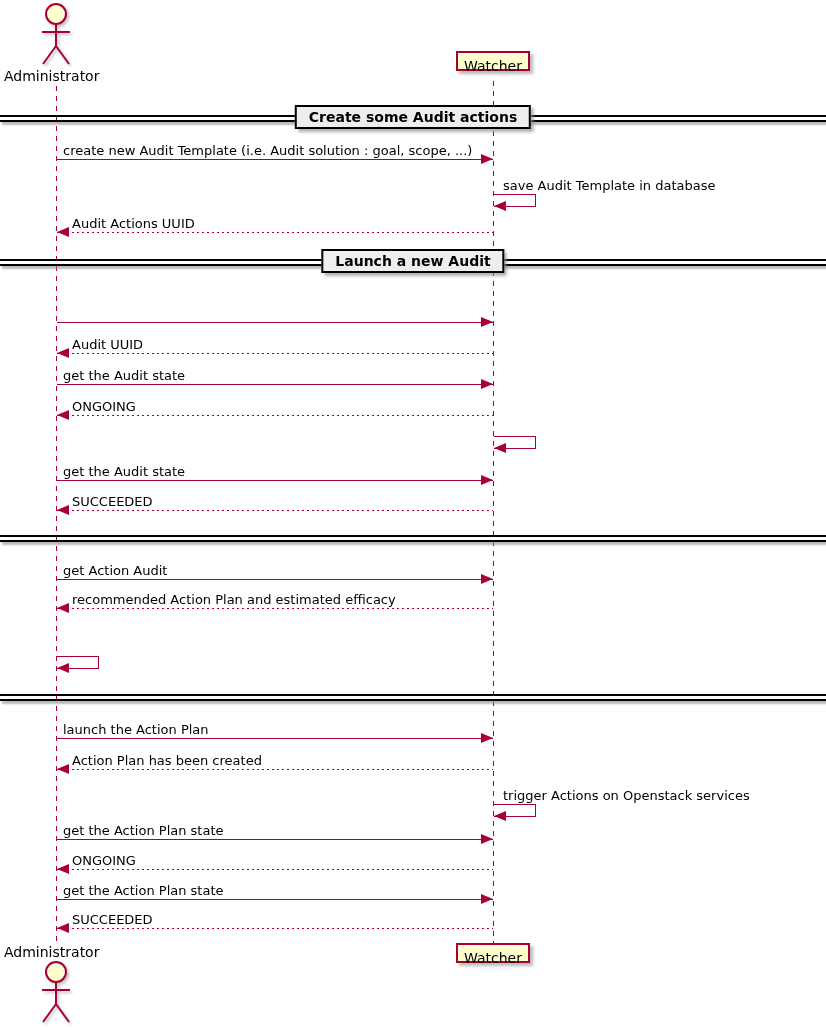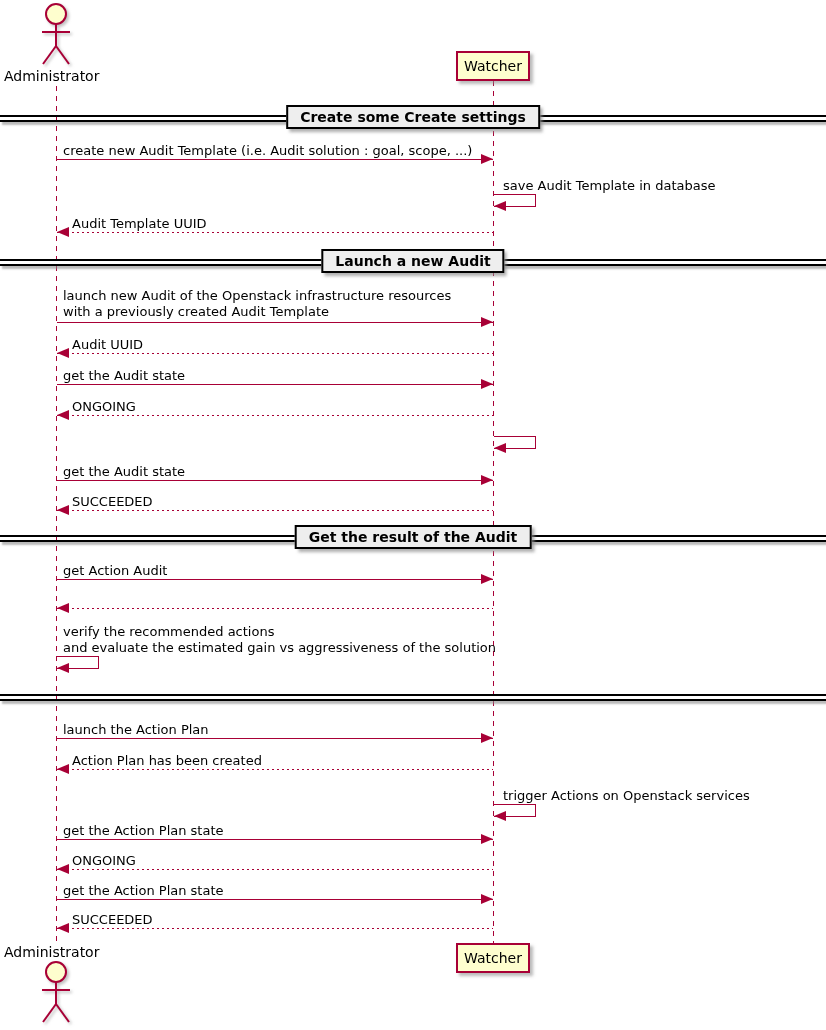--- a/index.html
+++ b/index.html
@@ -17,21 +17,21 @@
     font-family:"DejaVu Sans","Liberation Sans",sans-serif;
     font-size:13px;color:var(--text);overflow:hidden;
   }
   .lifeline{
     position:absolute;width:1px;
     background:repeating-linear-gradient(180deg,var(--accent) 0 5px,transparent 5px 10px);
   }
   .actor-figure{position:absolute;filter:drop-shadow(2px 2px 1.5px rgba(140,140,140,.55));}
   .actor-label{position:absolute;text-align:left;font-size:14px;}
   .participant{
-    position:absolute;width:74px;height:30px;box-sizing:border-box;
+    position:absolute;width:74px;height:20px;box-sizing:border-box;
     background:var(--participant-fill);border:2px solid var(--participant-border);
     text-align:center;line-height:26px;font-size:14px;
     box-shadow:3px 3px 3px rgba(140,140,140,.6);
   }
   .divider-lines{
     position:absolute;left:0;width:826px;height:3px;
     border-top:2px solid var(--divider-border);border-bottom:2px solid var(--divider-border);
     box-shadow:2px 3px 2px rgba(140,140,140,.6);
   }
   .divider-box{
@@ -65,39 +65,37 @@
     <line x1="18" y1="22" x2="18" y2="44" stroke="#A80036" stroke-width="2"></line>
     <line x1="4" y1="30" x2="32" y2="30" stroke="#A80036" stroke-width="2"></line>
     <line x1="18" y1="44" x2="5" y2="62" stroke="#A80036" stroke-width="2"></line>
     <line x1="18" y1="44" x2="31" y2="62" stroke="#A80036" stroke-width="2"></line>
   </svg>
   <div class="actor-label" style="left:4px;top:68px;width:104px">Administrator</div>
 
   <div class="participant" style="left:456px;top:51px">Watcher</div>
 
   <div class="divider-lines" style="top:115px"></div>
-  <div class="divider-box" style="top:117px">Create some Create settings</div>
+  <div class="divider-box" style="top:117px">Create some Audit actions</div>
 
   <div class="msg-label" style="left:63px;top:143px">create new Audit Template (i.e. Audit solution : goal, scope, ...)</div>
   <div class="arrow solid" style="left:57px;top:159px;width:436px"></div>
   <div class="ah right" style="left:481px;top:154px"></div>
 
   <div class="msg-label" style="left:503px;top:178px">save Audit Template in database</div>
   <div class="selfloop" style="left:494px;top:194px"></div>
   <div class="ah left" style="left:494px;top:201px"></div>
 
-  <div class="msg-label" style="left:72px;top:216px">Audit Template UUID</div>
+  <div class="msg-label" style="left:72px;top:216px">Audit Actions UUID</div>
   <div class="arrow dotted" style="left:57px;top:232px;width:436px"></div>
   <div class="ah left" style="left:57px;top:227px"></div>
 
   <div class="divider-lines" style="top:259px"></div>
   <div class="divider-box" style="top:261px">Launch a new Audit</div>
 
-  <div class="msg-label" style="left:63px;top:288px">launch new Audit of the Openstack infrastructure resources
-with a previously created Audit Template</div>
   <div class="arrow solid" style="left:57px;top:322px;width:436px"></div>
   <div class="ah right" style="left:481px;top:317px"></div>
 
   <div class="msg-label" style="left:72px;top:337px">Audit UUID</div>
   <div class="arrow dotted" style="left:57px;top:353px;width:436px"></div>
   <div class="ah left" style="left:57px;top:348px"></div>
 
   <div class="msg-label" style="left:63px;top:368px">get the Audit state</div>
   <div class="arrow solid" style="left:57px;top:384px;width:436px"></div>
   <div class="ah right" style="left:481px;top:379px"></div>
@@ -111,31 +109,29 @@
 
   <div class="msg-label" style="left:63px;top:464px">get the Audit state</div>
   <div class="arrow solid" style="left:57px;top:480px;width:436px"></div>
   <div class="ah right" style="left:481px;top:475px"></div>
 
   <div class="msg-label" style="left:72px;top:494px">SUCCEEDED</div>
   <div class="arrow dotted" style="left:57px;top:510px;width:436px"></div>
   <div class="ah left" style="left:57px;top:505px"></div>
 
   <div class="divider-lines" style="top:535px"></div>
-  <div class="divider-box" style="top:537px">Get the result of the Audit</div>
 
   <div class="msg-label" style="left:63px;top:563px">get Action Audit</div>
   <div class="arrow solid" style="left:57px;top:579px;width:436px"></div>
   <div class="ah right" style="left:481px;top:574px"></div>
 
+  <div class="msg-label" style="left:72px;top:592px">recommended Action Plan and estimated efficacy</div>
   <div class="arrow dotted" style="left:57px;top:608px;width:436px"></div>
   <div class="ah left" style="left:57px;top:603px"></div>
 
-  <div class="msg-label" style="left:63px;top:624px">verify the recommended actions
-and evaluate the estimated gain vs aggressiveness of the solution</div>
   <div class="selfloop" style="left:57px;top:656px"></div>
   <div class="ah left" style="left:57px;top:663px"></div>
 
   <div class="divider-lines" style="top:694px"></div>
 
   <div class="msg-label" style="left:63px;top:722px">launch the Action Plan</div>
   <div class="arrow solid" style="left:57px;top:738px;width:436px"></div>
   <div class="ah right" style="left:481px;top:733px"></div>
 
   <div class="msg-label" style="left:72px;top:753px">Action Plan has been created</div>

